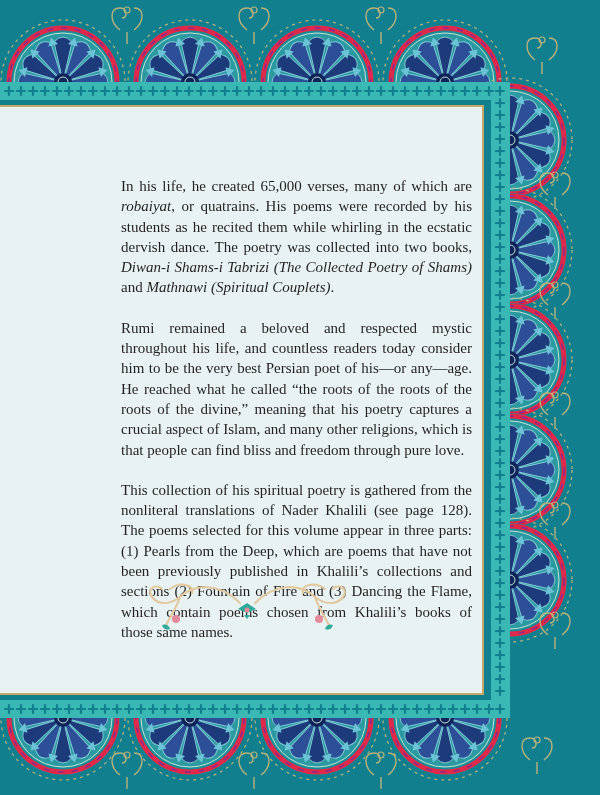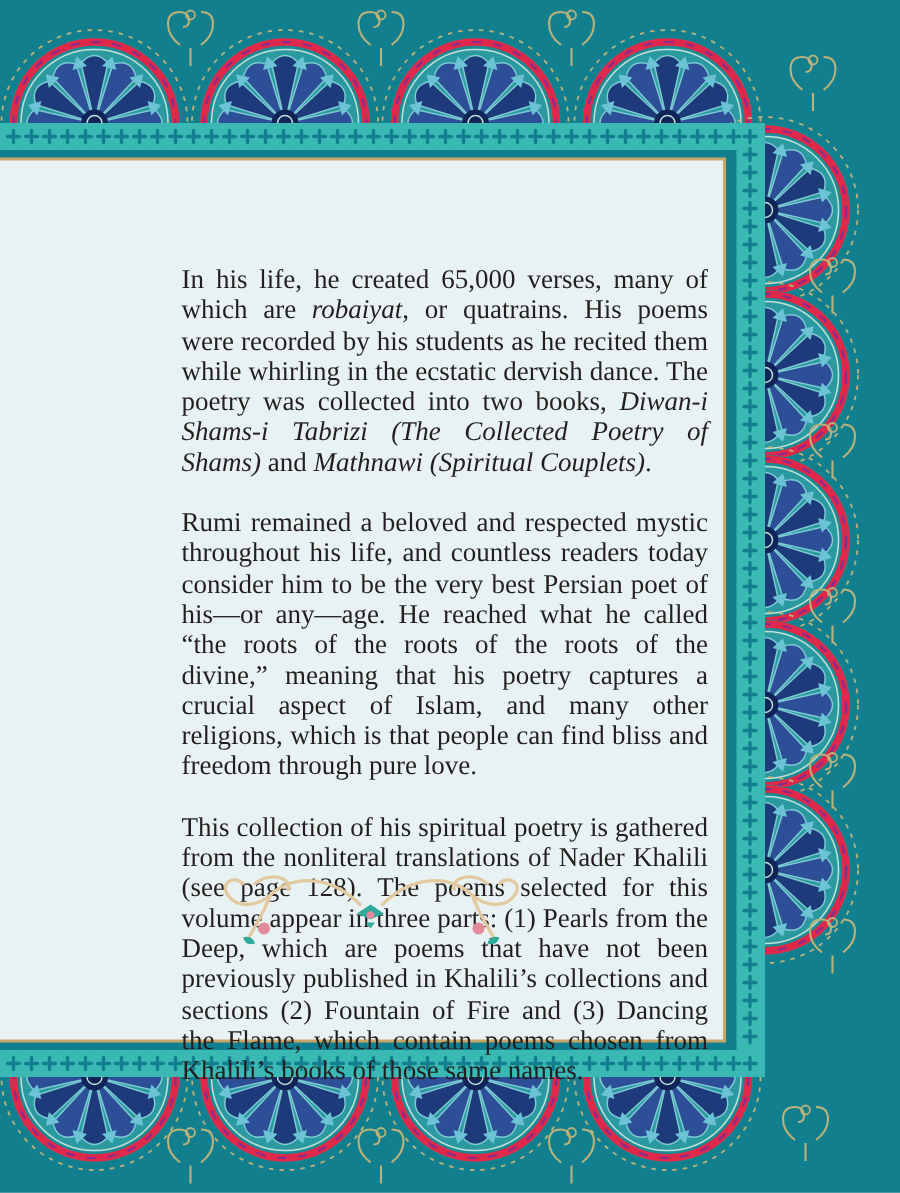--- a/index.html
+++ b/index.html
@@ -3,21 +3,21 @@
 <meta charset="utf-8">
 <style>
   html, body { margin:0; padding:0; }
   body { width:600px; height:795px; overflow:hidden; background:#127f8e; position:relative; font-family:"Liberation Serif","DejaVu Serif",serif; }
   .page { position:absolute; left:0; top:0; width:600px; height:795px; background:#127f8e; }
   .deco { position:absolute; left:0; top:0; }
   .panel-frame { position:absolute; left:0; top:82px; width:510px; height:636px; background:#3ab8b4; }
   .panel-dark { position:absolute; left:0; top:100px; width:491px; height:600px; background:#127f8e; }
   .panel-gold { position:absolute; left:0; top:105px; width:484px; height:590px; background:#c8a868; }
   .panel { position:absolute; left:0; top:107px; width:482px; height:586px; background:#e8f2f3; }
-  .text-block { position:absolute; left:121px; top:176px; width:351px; font-size:18px; line-height:20.3px; color:#231f20; text-align:justify; }
+  .text-block { position:absolute; left:121px; top:176px; width:351px; font-size:15px; line-height:20.3px; color:#231f20; text-align:justify; }
   .text-block p { margin:0 0 20px 0; }
   .text-block em { font-style:italic; }
   .ornament { position:absolute; left:140px; top:575px; }
 </style>
 </head>
 <body>
 
 <div class="page">
 
   <svg class="deco" width="600" height="795" viewBox="0 0 600 795">

